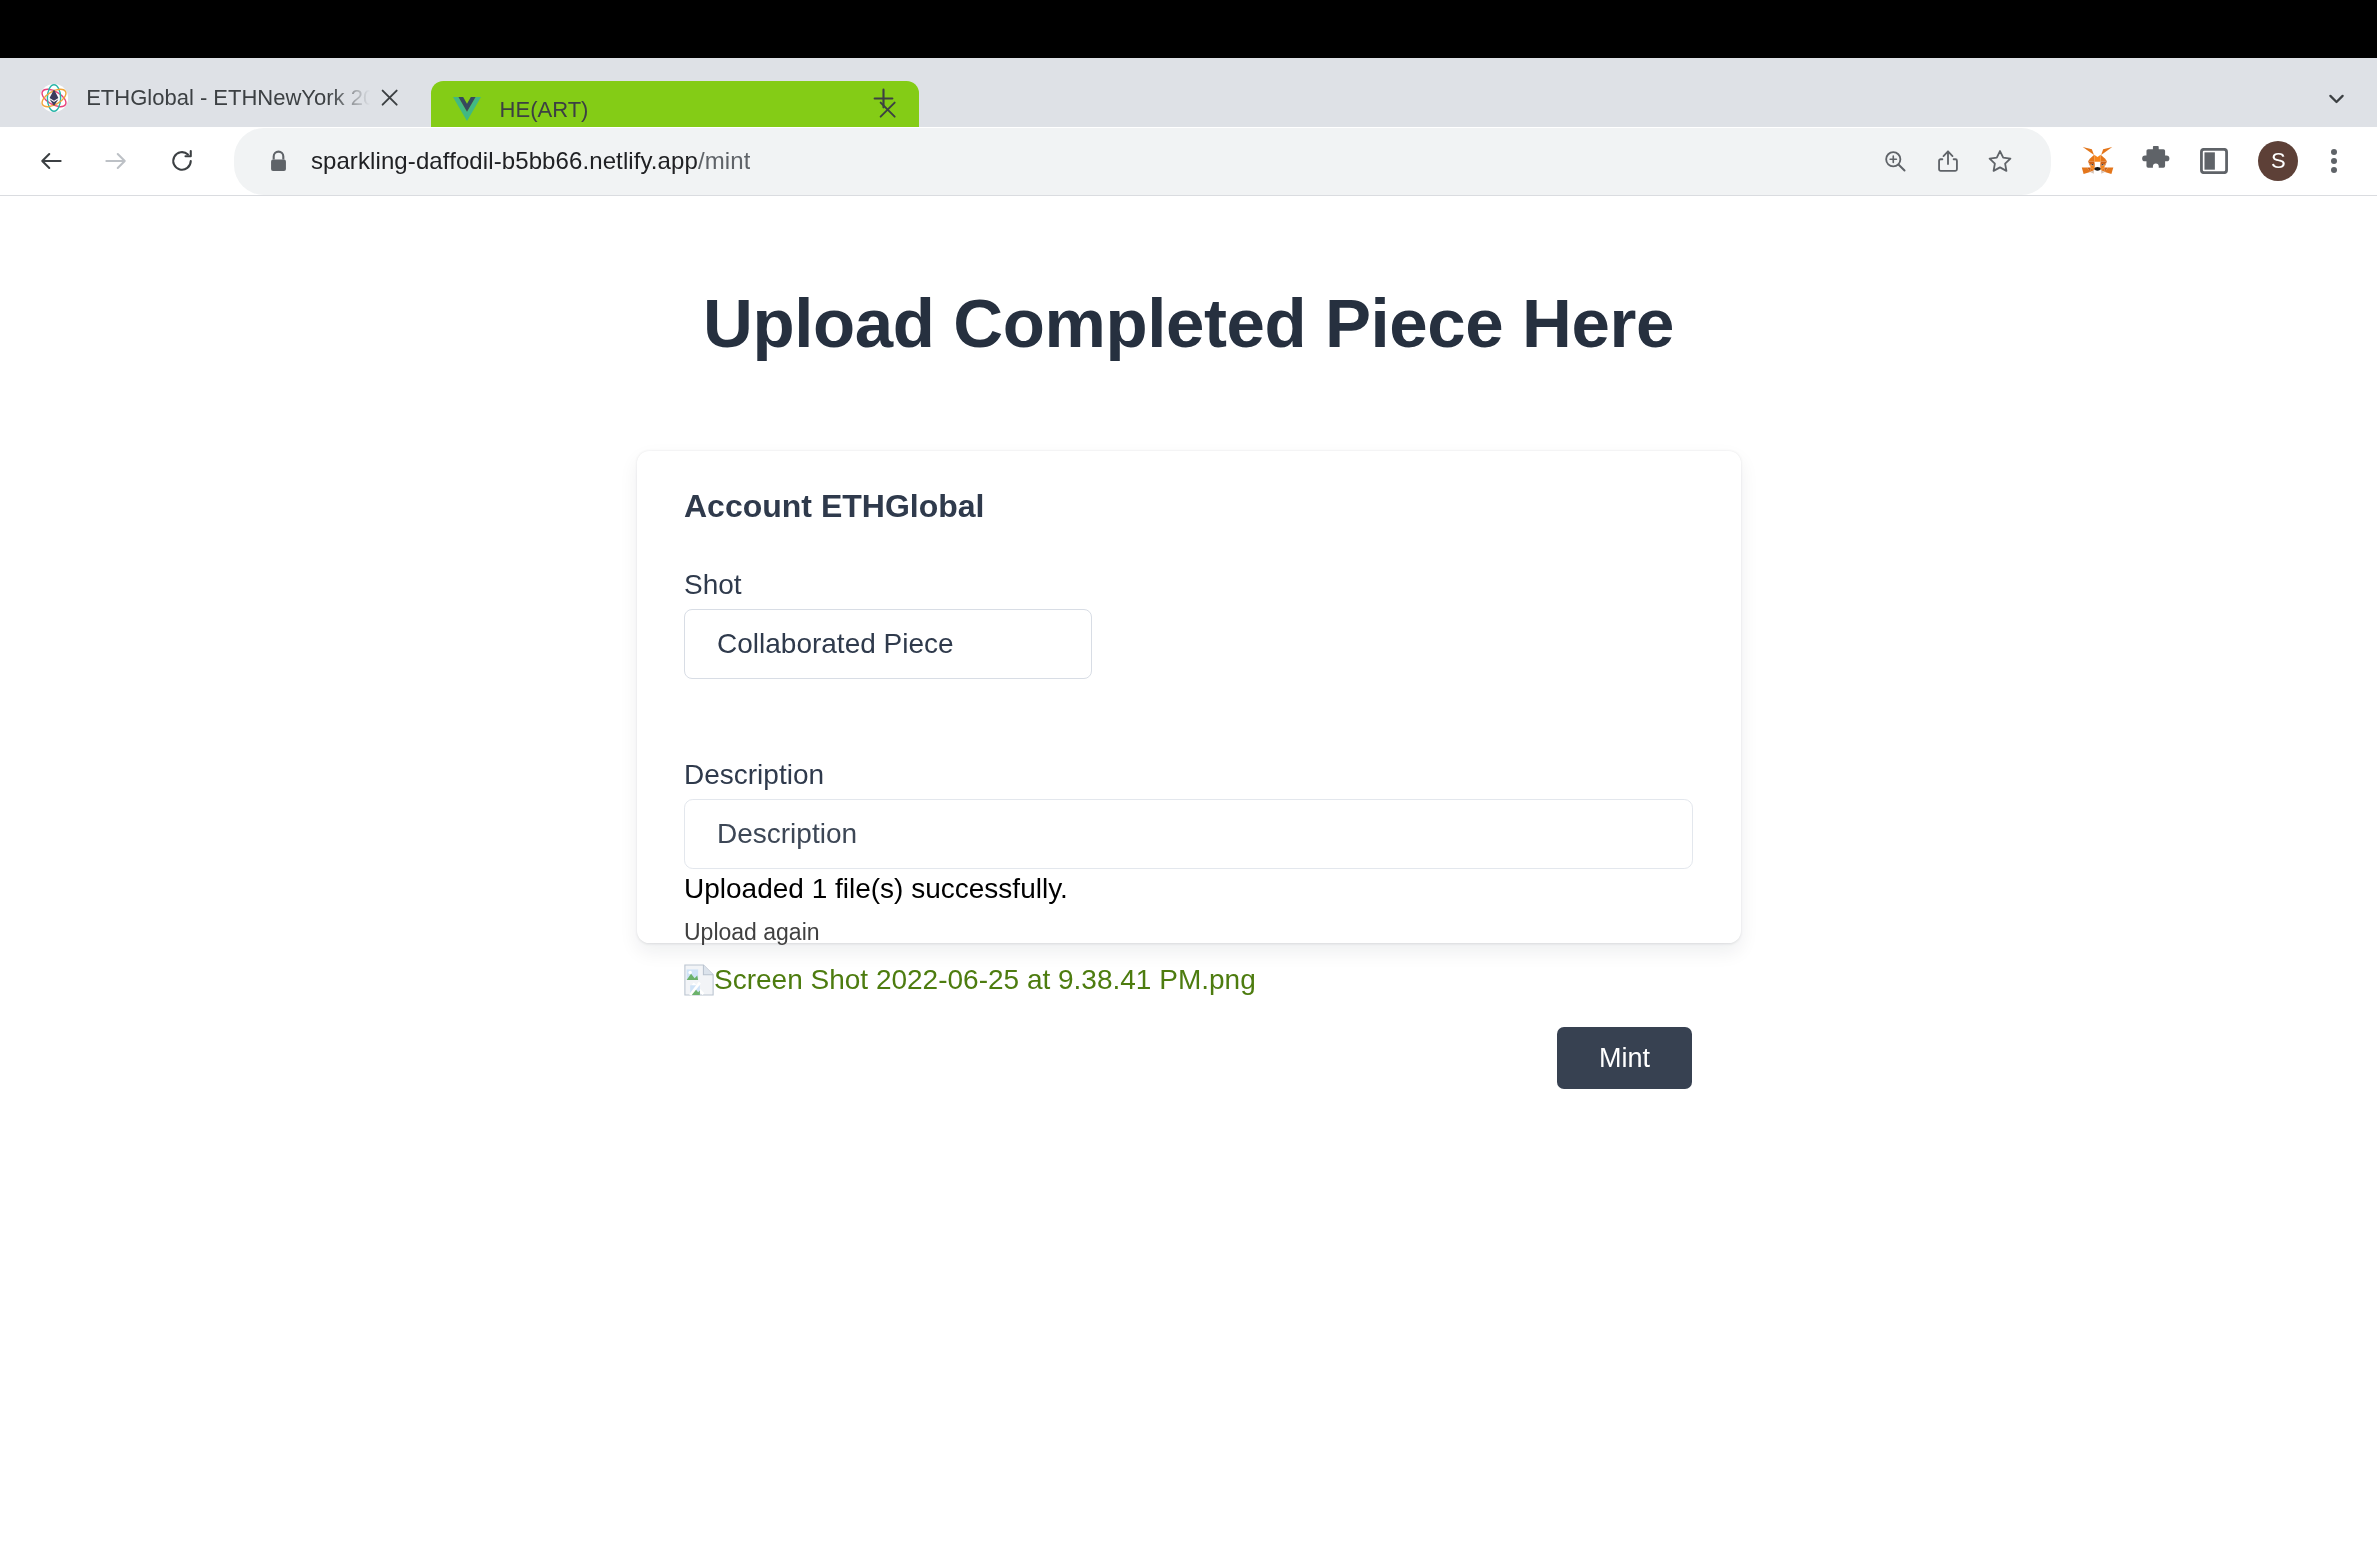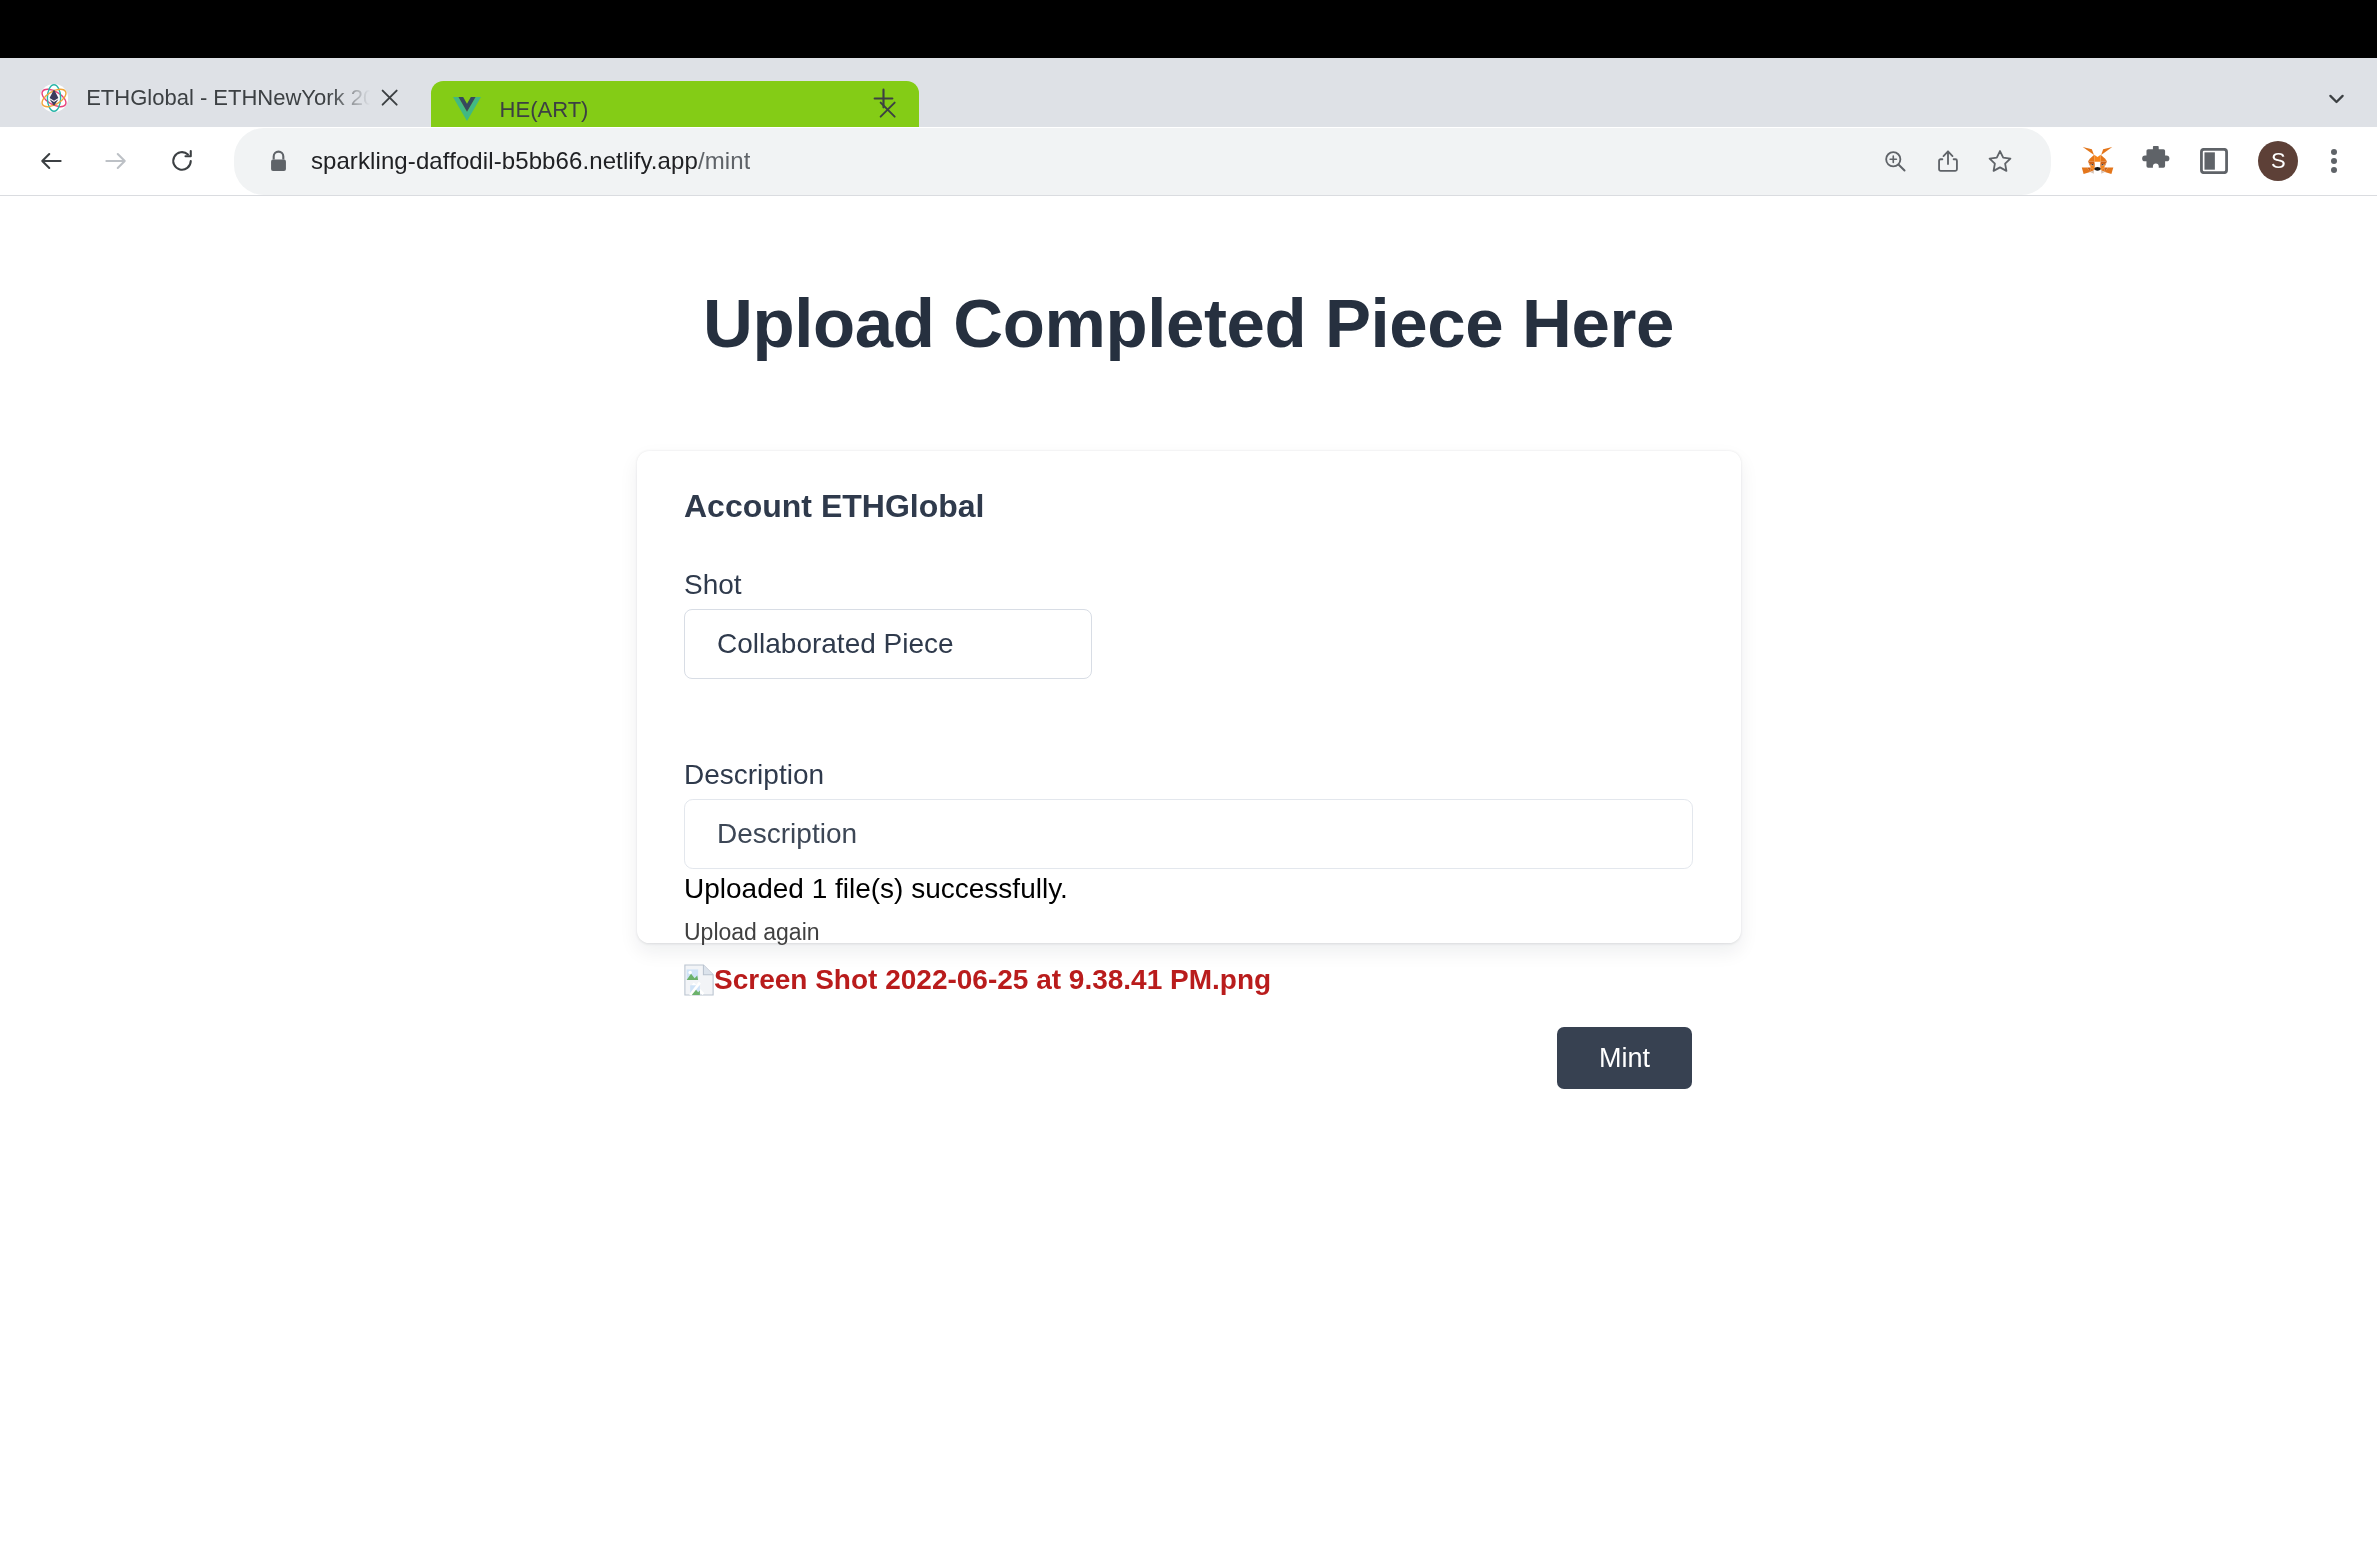--- a/index.html
+++ b/index.html
@@ -269,22 +269,21 @@
     align-items:center;
     white-space:nowrap;
   }
   .broken-img {
     width:30px; height:32px;
     flex:0 0 auto;
     display:block;
   }
   .file-name {
     font-size:28px;
-    color:#b91c1c;
-    font-weight:bold;
+    color:#4d7c0f;
   }
 
   .mint-btn {
     position:absolute;
     top:576px; right:49px;
     width:135px; height:62px;
     background:#374151;
     color:#ffffff;
     font-size:27px;
     border:none;

